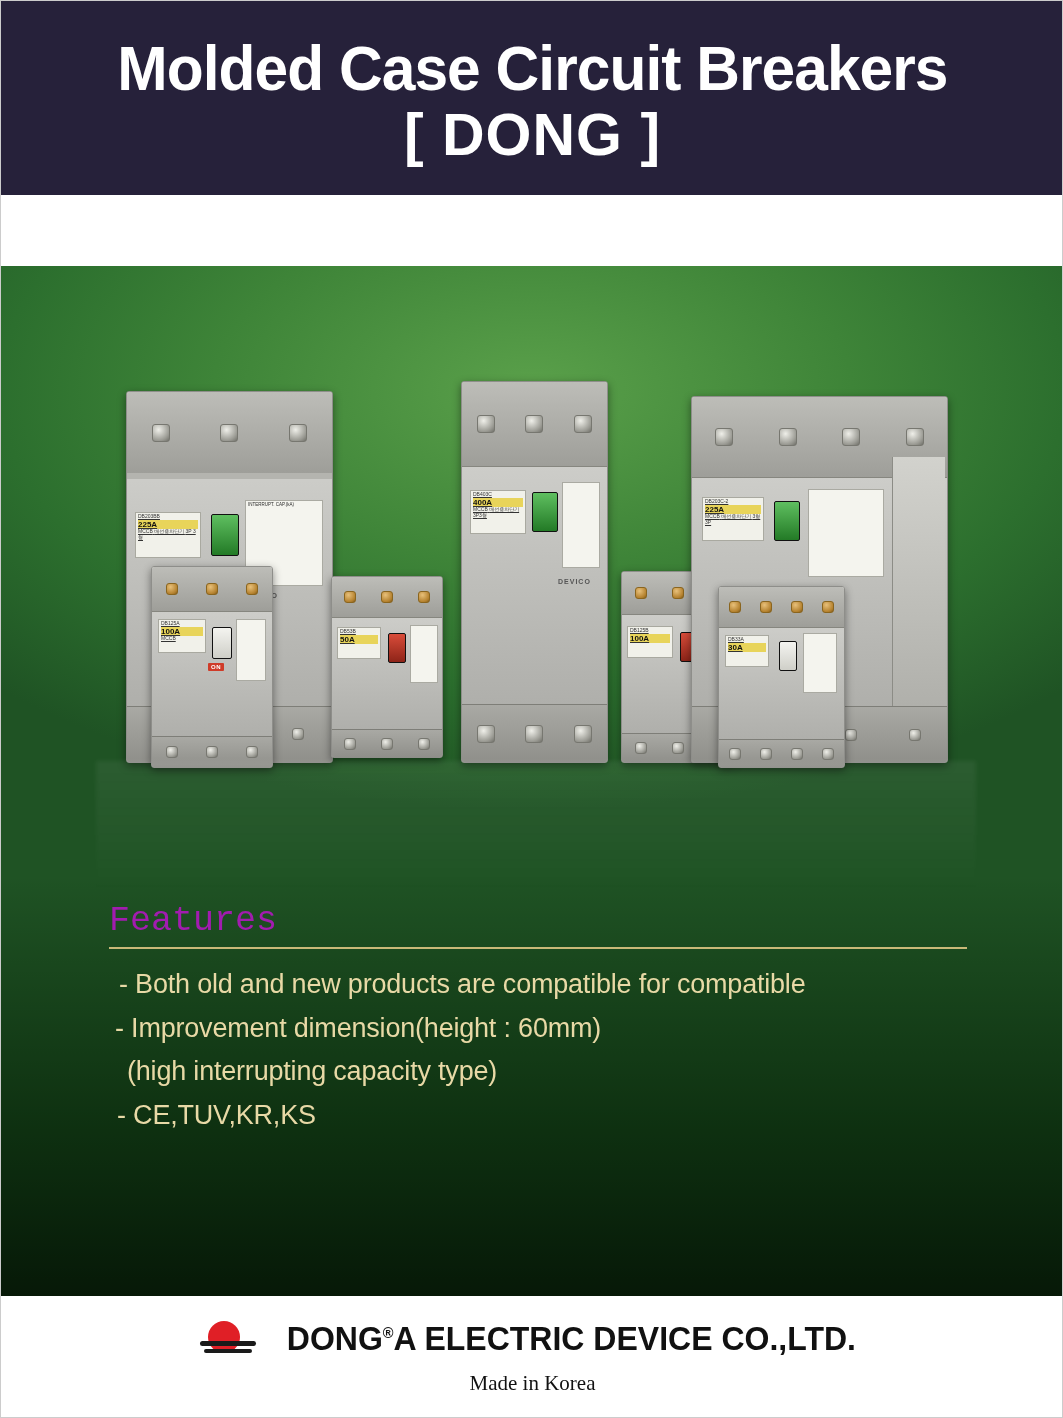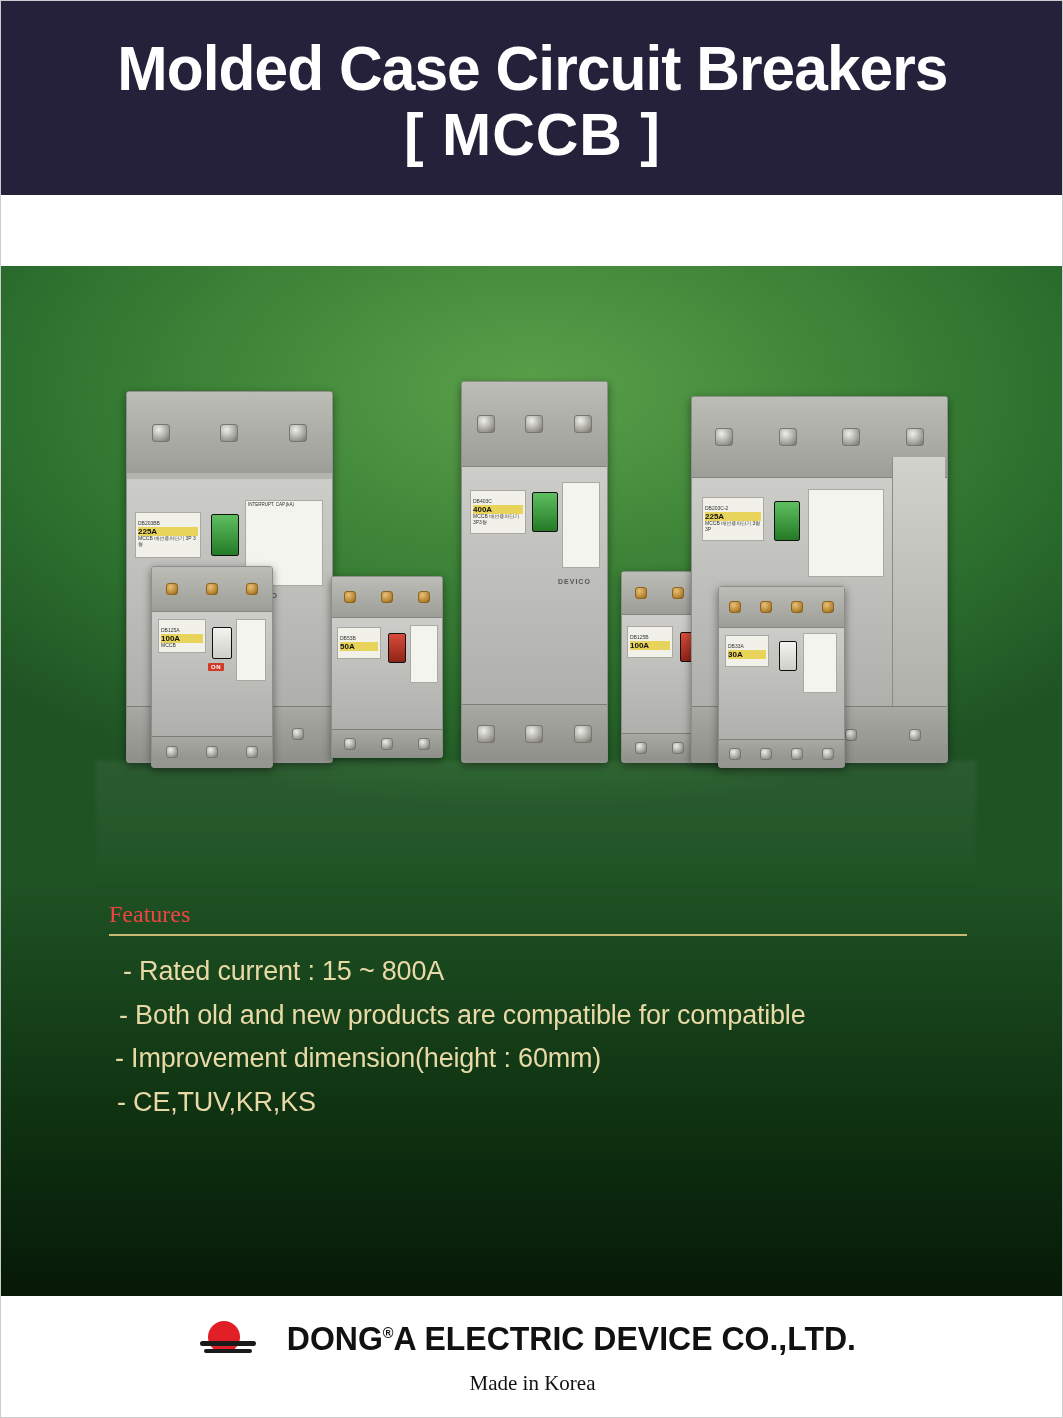--- a/index.html
+++ b/index.html
@@ -134,23 +134,24 @@
     background: radial-gradient(circle at 35% 30%, #e8c07a, #b5822f 70%, #7e5a1c);
     border-color: #8a651f;
   }
   .label-plate {
     position: absolute;
     background: #f1f1ea;
     border: 1px solid #a9a9a0;
     font-size: 5px;
     line-height: 1.15;
     color: #333;
-    padding: 8px 2px;
+    padding: 1px 2px;
     box-sizing: border-box;
     overflow: hidden;
+    text-decoration: underline;
   }
   .label-plate .big {
     font-size: 8px;
     font-weight: bold;
     color: #111;
   }
   .label-plate .yellow {
     background: #e8d45a;
     display: block;
   }
@@ -193,25 +194,25 @@
   }
 
   
   .features {
     position: absolute;
     left: 108px;
     top: 900px;
     width: 870px;
   }
   .features-title {
-    color: #ef4444;
-    font-size: 24px;
+    color: #a21caf;
+    font-size: 35px;
     font-weight: normal;
     letter-spacing: 0px;
-    font-family: Liberation Serif, serif;
+    font-family: Liberation Mono, monospace;
   }
   .features-rule {
     margin-top: 6px;
     width: 858px;
     height: 2px;
     background: #c9b878;
   }
   .features-list {
     margin: 14px 0 0 0;
     padding: 0;
@@ -301,21 +302,21 @@
     font-family: "Liberation Serif", serif;
   }
 </style>
 </head>
 <body>
 
 <div class="page">
 
   <div class="header">
     <div class="header-title">Molded Case Circuit Breakers</div>
-    <div class="header-subtitle">[ MCCB ]</div>
+    <div class="header-subtitle">[ DONG ]</div>
   </div>
 
   <div class="body-area"></div>
 
   <div class="product-stage">
 
     <div class="breaker" style="left:30px; top:20px; width:205px; height:370px;">
       <div class="top-lugs">
         <span class="lug"></span>
         <span class="lug"></span>
@@ -469,23 +470,23 @@
       </div>
     </div>
 
   </div>
   <div class="reflection-floor"></div>
 
   <div class="features">
     <div class="features-title">Features</div>
     <div class="features-rule"></div>
     <ul class="features-list">
-      <li class="indent-1">- Rated current : 15 ~ 800A</li>
       <li class="indent-2">-  Both old and new products are compatible for compatible</li>
       <li class="indent-3">-  Improvement dimension(height : 60mm)</li>
+      <li class="indent-6">(high interrupting capacity type)</li>
       <li class="indent-7">-  CE,TUV,KR,KS</li>
     </ul>
   </div>
 
   <div class="footer">
     <div class="footer-row">
       <div class="logo-mark">
         <div class="sun"></div>
         <div class="wave"></div>
         <div class="wave2"></div>

